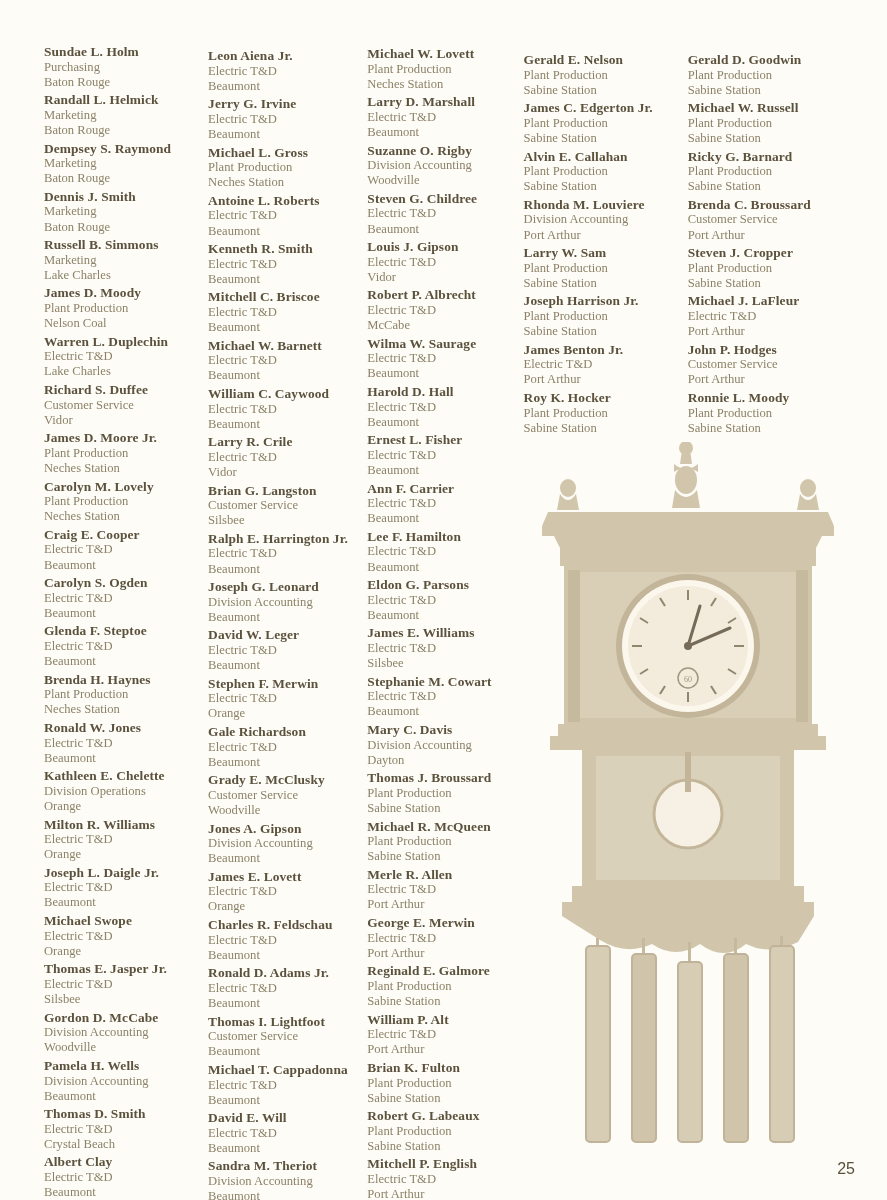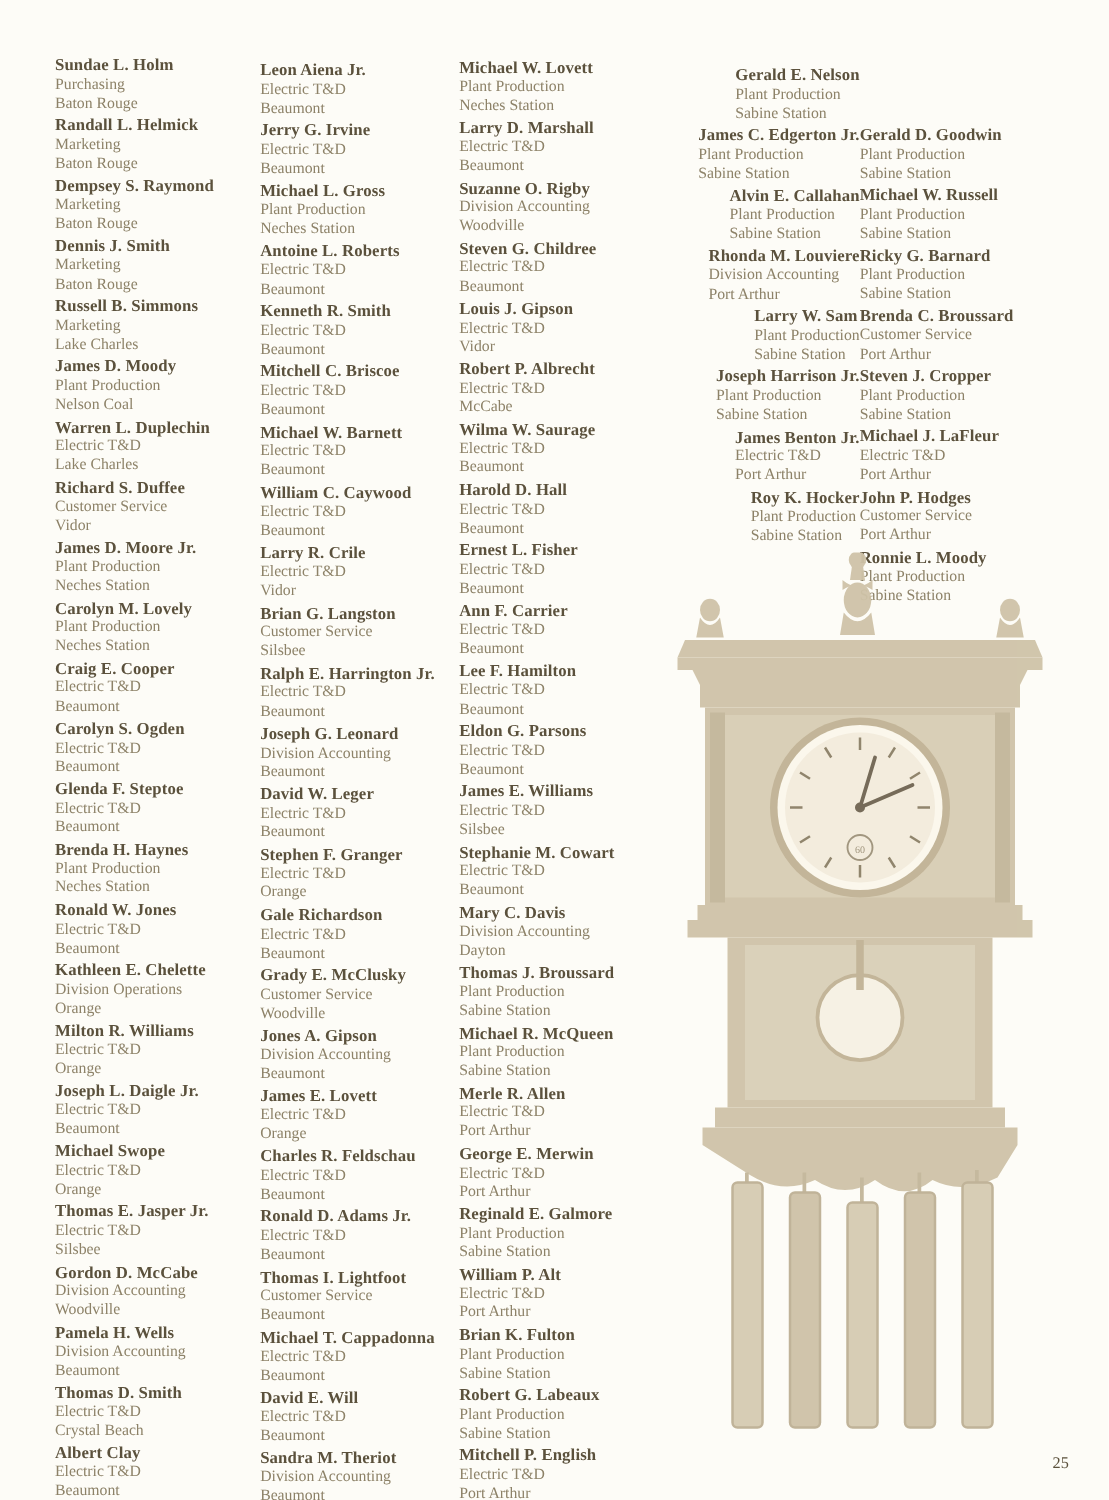--- a/index.html
+++ b/index.html
@@ -24,22 +24,22 @@
     flex-direction: row;
     align-items: flex-start;
   }
   .column {
     display: flex;
     flex-direction: column;
   }
   .col-0 { width: 168px; }
   .col-1 { width: 163px; }
   .col-2 { width: 160px; }
-  .col-3 { width: 168px; align-items: flex-end; }
-  .col-4 { width: 160px; margin-top: 48px; }
+  .col-3 { width: 168px; }
+  .col-4 { width: 160px; }
 
   .col-1 { padding-top: 4px; }
   .col-2 { padding-top: 2px; }
   .col-3 { padding-top: 8px; }
   .col-4 { padding-top: 8px; }
 
   .entry {
     margin-bottom: 2.5px;
   }
   .ename {
@@ -67,23 +67,23 @@
     left: 524px;
     top: 442px;
     width: 330px;
     height: 720px;
     opacity: 0.95;
   }
   .page-number {
     position: absolute;
     right: 32px;
     bottom: 22px;
-    font-size: 13px;
+    font-size: 16px;
     color: #5b513c;
-    font-family: Liberation Serif, serif;
+    font-family: Liberation Sans, sans-serif;
   }
 </style>
 </head>
 <body>
 
 <div class="page">
 
   <div class="columns">
 
     <div class="column col-0">
@@ -269,21 +269,21 @@
           <div class="ename">Joseph G. Leonard</div>
           <div class="edept">Division Accounting</div>
           <div class="eloc">Beaumont</div>
         </div>
       <div class="entry">
           <div class="ename">David W. Leger</div>
           <div class="edept">Electric T&amp;D</div>
           <div class="eloc">Beaumont</div>
         </div>
       <div class="entry">
-          <div class="ename">Stephen F. Granger</div>
+          <div class="ename">Stephen F. Merwin</div>
           <div class="edept">Electric T&amp;D</div>
           <div class="eloc">Orange</div>
         </div>
       <div class="entry">
           <div class="ename">Gale Richardson</div>
           <div class="edept">Electric T&amp;D</div>
           <div class="eloc">Beaumont</div>
         </div>
       <div class="entry">
           <div class="ename">Grady E. McClusky</div>

